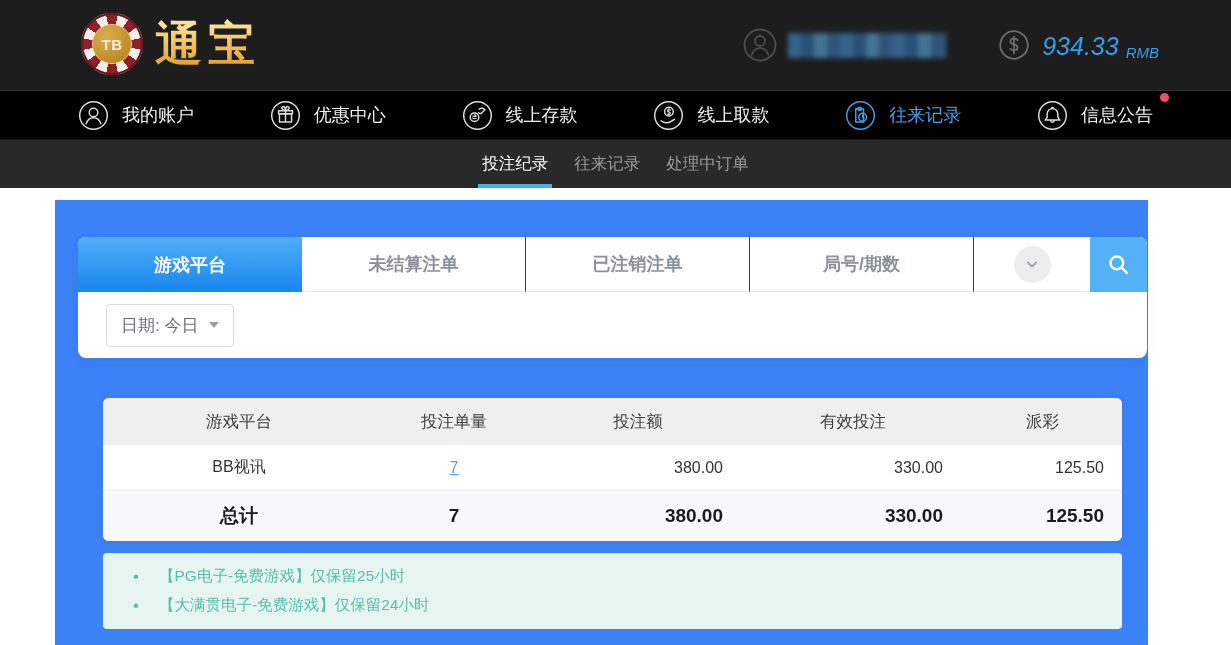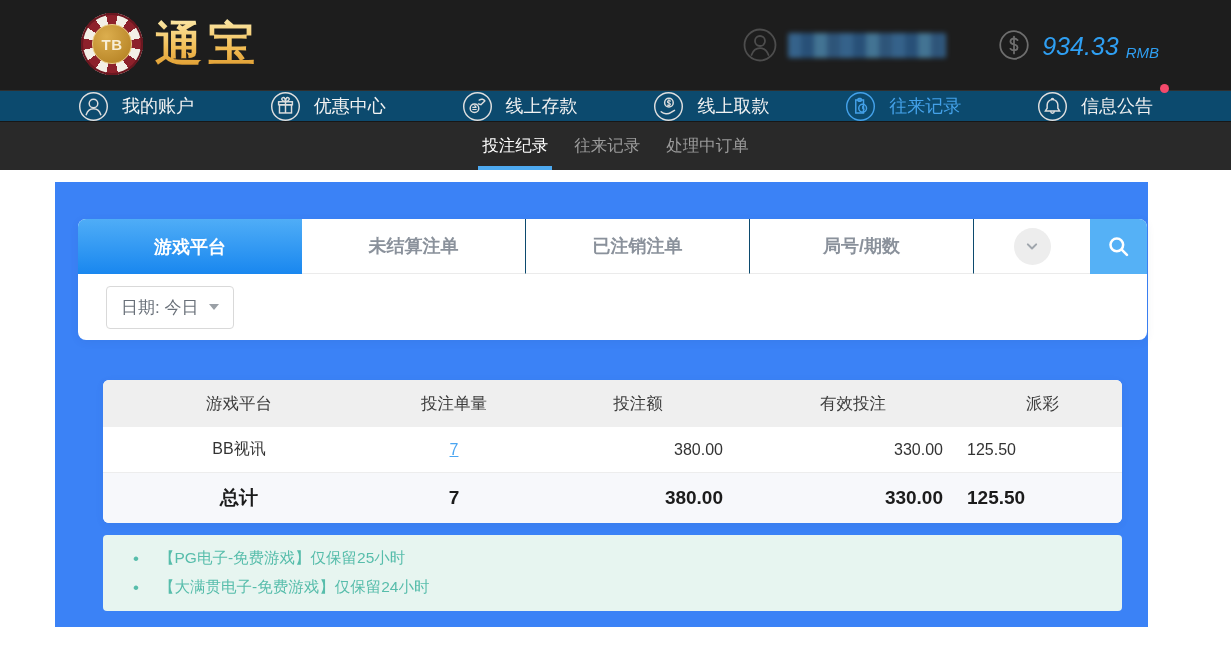--- a/index.html
+++ b/index.html
@@ -30,21 +30,21 @@
     background:
       repeating-linear-gradient(90deg,#3a6f9e 0 13px,#2b5a88 13px 26px,#4a83a8 26px 39px,#325f8a 39px 52px),
       linear-gradient(180deg,rgba(0,0,0,.15),rgba(0,0,0,0));
     filter:blur(2.5px); opacity:.85; }
   .balance { display:flex; align-items:flex-end;font-style:italic; }
   .balance-icon { color:#6e6e6e; display:flex; }
   .balance-amount { margin-left:12px; font-size:25px; color:#2f9ff2; }
   .balance-currency { margin-left:7px; font-size:15px; color:#2f9ff2; padding-top:6px; }
 
   
-  .main-nav { height:32px; background:#0c4a6e; border-top:1px solid #2f2f2f;
+  .main-nav { height:50px; background:#000000; border-top:1px solid #2f2f2f;
     border-bottom:1px solid #171717; display:flex; align-items:center; }
   .nav-inner { display:flex; justify-content:space-between; width:100%; padding:0 78px; }
   .nav-item { display:flex; align-items:center; gap:13px; color:#f2f2f2;
     font-size:18px; cursor:pointer; position:relative; }
   .nav-item .nav-icon { display:flex; color:#dedede; }
   .nav-item.active { color:#44a1e9; }
   .nav-item.active .nav-icon { color:#44a1e9; }
   .nav-badge { position:absolute; top:-7px; right:-16px; width:9px; height:9px;
     border-radius:50%; background:#f4496b; }
 
@@ -86,21 +86,21 @@
     background:#fff; border-radius:6px; overflow:hidden;
     box-shadow:0 2px 8px rgba(40,70,120,.07); }
   .t-row { display:grid; grid-template-columns:272px 158px 210px 220px 159px; align-items:center; }
   .t-head { height:47px; background:#efefef; color:#3c3c3c; font-size:16.5px; }
   .t-head .cell { text-align:center; }
   .t-data { height:46px; font-size:16px; color:#333; border-bottom:1px solid #ededed; }
   .t-total { height:50px; background:#f7f8fb; font-size:19px; font-weight:600; color:#1b1b1b; }
   .cell { padding:0 4px; }
   .cell.c-center { text-align:center; }
   .cell.c-right { text-align:right; padding-right:20px; }
-  .cell.c-right-sm { padding-right:10px; }
+  .cell.c-right-sm { text-align:right; padding-right:18px; }
   .count-link { color:#4aa5f1; text-decoration:underline; cursor:pointer; }
 
   
   .notes-box { position:relative; top:89px; margin-left:48px; width:1019px;
     background:#e7f5f0; border-radius:4px; padding:9px 0; }
   .note-line { display:flex; align-items:center; height:29px; color:#57bdab; font-size:15.5px; }
   .note-bullet { width:26px; margin-left:30px; font-size:17px; text-align:left; }
 
   svg { display:block; }
 </style>

